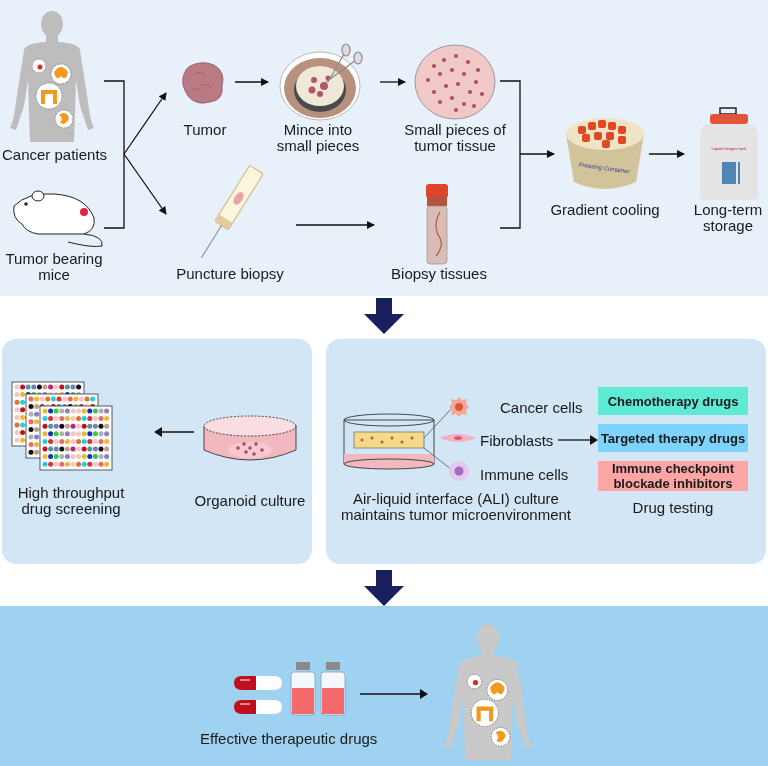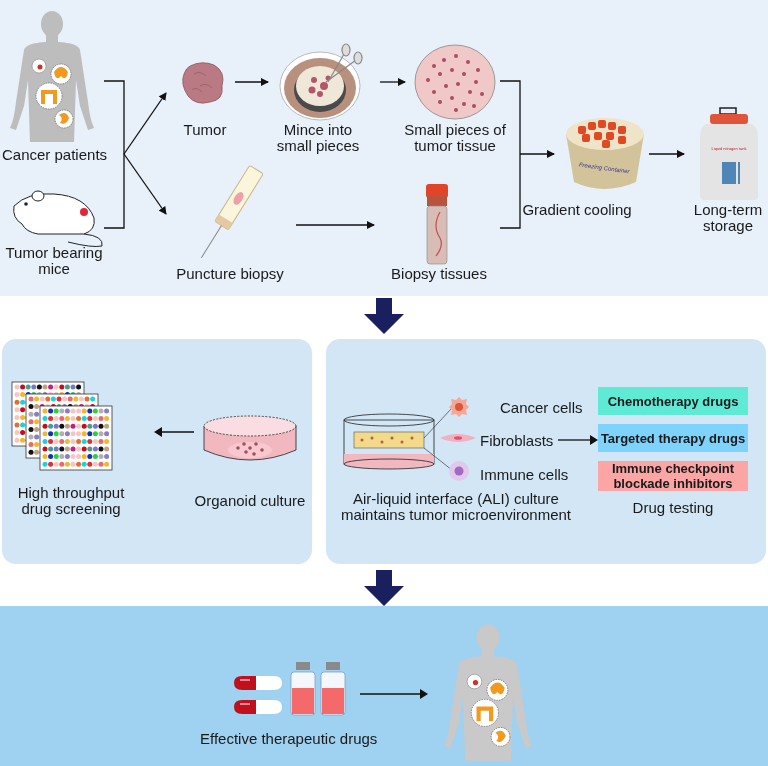--- a/index.html
+++ b/index.html
@@ -59,21 +59,21 @@
 
 <svg class="abs" style="left:8px;top:186px" width="98" height="62" viewBox="0 0 98 62">
   <g fill="#fff" stroke="#222" stroke-width="1">
     <path d="M6,20 Q20,6 46,8 Q78,10 86,32 Q88,44 76,48 L30,48 Q18,46 14,38 Q4,32 6,20 Z"></path>
     <ellipse cx="30" cy="10" rx="6" ry="5"></ellipse>
     <path d="M76,48 Q96,50 94,60 Q84,62 60,56" fill="none"></path>
   </g>
   <circle cx="18" cy="18" r="1.8" fill="#222"></circle>
   <circle cx="76" cy="26" r="4" fill="#e0263a"></circle>
 </svg>
-<div class="lbl" style="left:2px;top:245px;width:104px;white-space:normal">Tumor bearing mice</div>
+<div class="lbl" style="left:2px;top:251px;width:104px;white-space:normal">Tumor bearing mice</div>
 
 <svg class="abs" style="left:180px;top:60px" width="46" height="46" viewBox="0 0 46 46">
   <path d="M10,6 Q22,0 34,5 Q46,12 42,26 Q44,40 30,42 Q16,46 8,36 Q0,24 4,14 Q6,8 10,6 Z" fill="#b97a84" stroke="#8e5660" stroke-width="0.8"></path>
   <path d="M14,14 Q20,10 26,16 M20,26 Q26,22 32,28 M12,30 Q16,26 22,32" stroke="#9a5e68" stroke-width="0.8" fill="none"></path>
 </svg>
 <div class="lbl" style="left:170px;top:122px;width:70px">Tumor</div>
 
 <svg class="abs" style="left:280px;top:46px" width="84" height="74" viewBox="0 0 84 74">
   <ellipse cx="40" cy="40" rx="40" ry="34" fill="#fff" stroke="#bbb"></ellipse>
   <ellipse cx="40" cy="42" rx="36" ry="30" fill="#b8907e"></ellipse>
@@ -150,21 +150,21 @@
       <rect x="44" y="10" width="8" height="8" rx="2"></rect>
       <rect x="54" y="14" width="8" height="8" rx="2"></rect>
     <rect x="18" y="22" width="8" height="8" rx="2"></rect>
       <rect x="30" y="20" width="8" height="8" rx="2"></rect>
       <rect x="42" y="20" width="8" height="8" rx="2"></rect>
       <rect x="54" y="24" width="8" height="8" rx="2"></rect>
       <rect x="38" y="28" width="8" height="8" rx="2"></rect>
   </g>
   <text x="40" y="58" font-size="6" font-style="italic" fill="#3a3a8a" text-anchor="middle" transform="rotate(8 40 58)">Freezing Container</text>
 </svg>
-<div class="lbl" style="left:520px;top:202px;width:114px">Gradient cooling</div>
+<div class="lbl" style="left:548px;top:202px;width:114px">Gradient cooling</div>
 
 <svg class="abs" style="left:696px;top:106px" width="66" height="96" viewBox="0 0 66 96">
   <rect x="24" y="2" width="16" height="6" fill="none" stroke="#222" stroke-width="1.5"></rect>
   <rect x="14" y="8" width="38" height="10" rx="3" fill="#e0553a"></rect>
   <path d="M10,18 L56,18 Q62,22 62,30 L62,90 Q62,94 58,94 L8,94 Q4,94 4,90 L4,30 Q4,22 10,18 Z" fill="#e4e4e4"></path>
   <text x="33" y="44" font-size="4" fill="#c02030" text-anchor="middle">Liquid nitrogen tank</text>
   <rect x="26" y="56" width="14" height="22" fill="#4f86b5"></rect>
   <rect x="42" y="56" width="2" height="22" fill="#4f86b5"></rect>
 </svg>
 <div class="lbl" style="left:688px;top:202px;width:80px;white-space:normal">Long-term storage</div>

